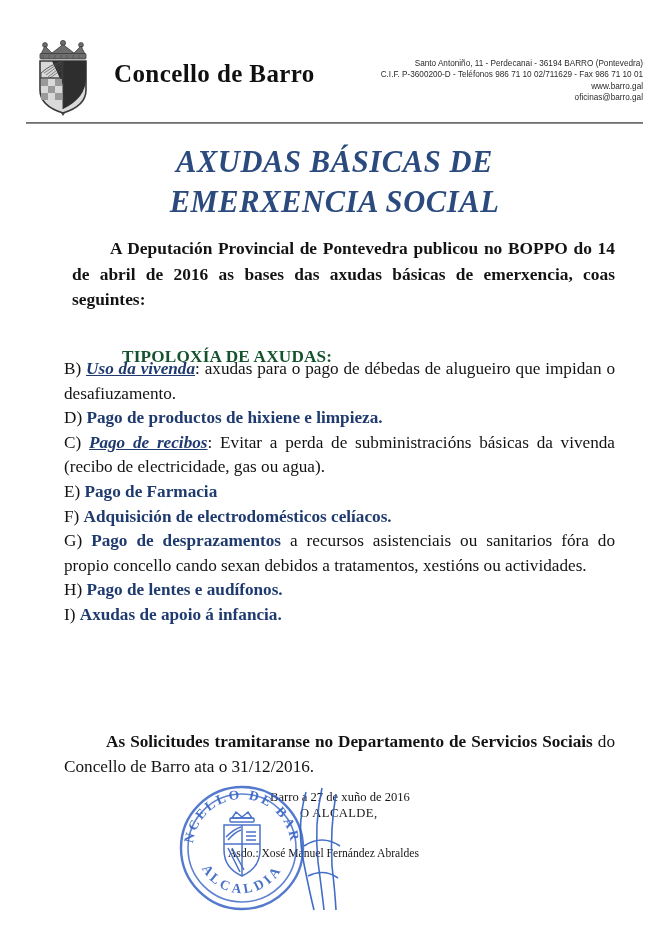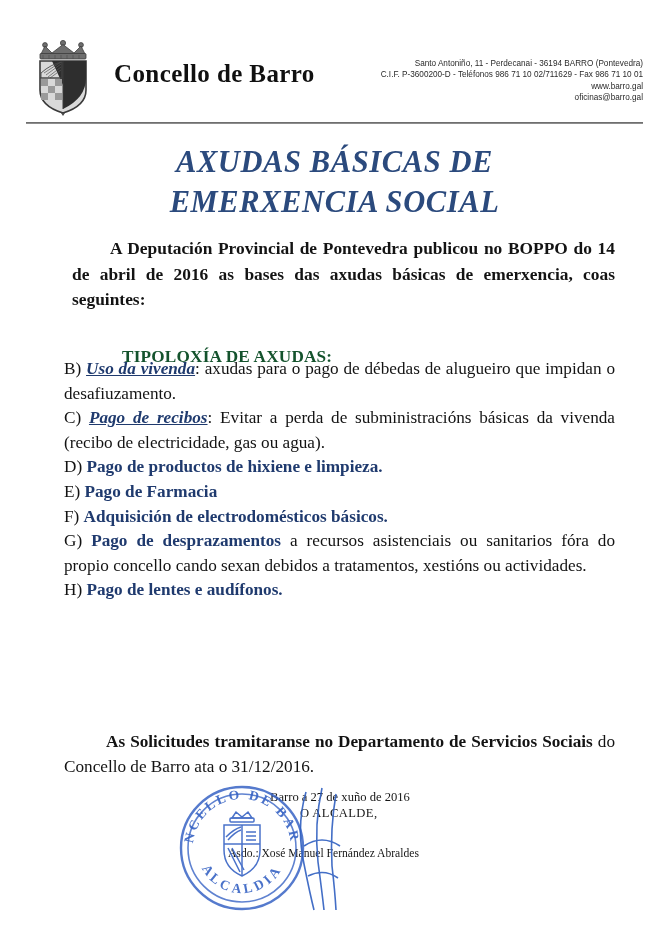--- a/index.html
+++ b/index.html
@@ -260,26 +260,27 @@
     <div>AXUDAS BÁSICAS DE</div>
     <div>EMERXENCIA SOCIAL</div>
   </div>
 
   <div class="intro">A Deputación Provincial de Pontevedra publicou no BOPPO do 14 de abril de 2016 as bases das axudas básicas de emerxencia, coas seguintes:</div>
 
   <div class="section-heading" style="color: #14532d; margin-top: 19px;">TIPOLOXÍA DE AXUDAS:</div>
 
   <div class="items">
     <div class="item"><span class="lbl">B) </span><span class="kw u">Uso da vivenda</span><span>: axudas para o pago de débedas de alugueiro que impidan o desafiuzamento.</span></div>
+    <div class="item"><span class="lbl">D) </span><span class="kw">Pago de productos de hixiene e limpieza.</span></div>
     <div class="item"><span class="lbl">C) </span><span class="kw u">Pago de recibos</span><span>: Evitar a perda de subministracións básicas da vivenda (recibo de electricidade, gas ou agua).</span></div>
-    <div class="item"><span class="lbl">D) </span><span class="kw">Pago de productos de hixiene e limpieza.</span></div>
     <div class="item"><span class="lbl">E) </span><span class="kw">Pago de Farmacia</span></div>
-    <div class="item"><span class="lbl">F) </span><span class="kw">Adquisición de electrodomésticos básicos.</span></div>
+    <div class="item"><span class="lbl">F) </span><span class="kw">Adquisición de electrodomésticos celíacos.</span></div>
     <div class="item"><span class="lbl">G) </span><span class="kw">Pago de desprazamentos</span><span> a recursos asistenciais ou sanitarios fóra do propio concello cando sexan debidos a tratamentos, xestións ou actividades.</span></div>
     <div class="item"><span class="lbl">H) </span><span class="kw">Pago de lentes e audífonos.</span></div>
+    <div class="item"><span class="lbl">I) </span><span class="kw">Axudas de apoio á infancia.</span></div>
   </div>
 
   <div class="closing">
     <b>As Solicitudes tramitaranse no Departamento de Servicios Sociais</b><span> do Concello de Barro ata o 31/12/2016.</span>
   </div>
 
   <div class="sig-date">Barro a 27 de xuño de 2016</div>
   <div class="sig-role">O ALCALDE,</div>
   <div class="sig-name">Asdo.: Xosé Manuel Fernández Abraldes</div>
 

